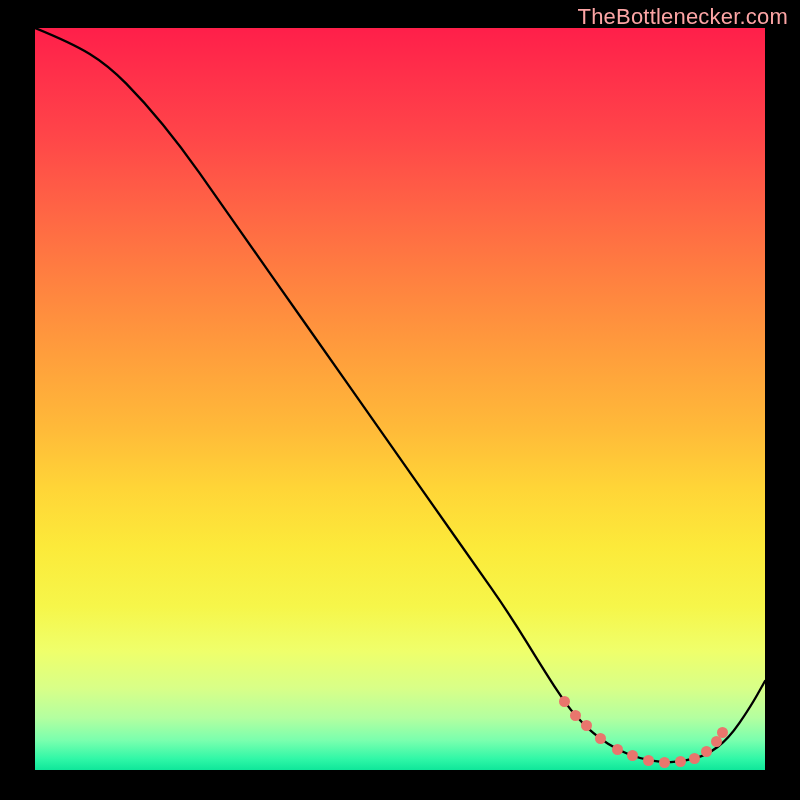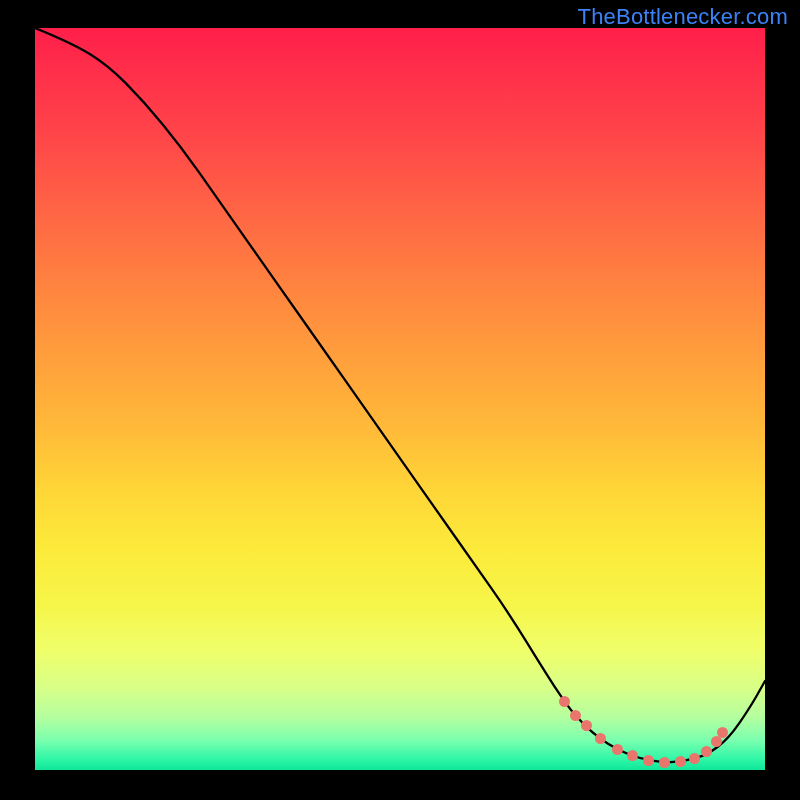--- a/index.html
+++ b/index.html
@@ -16,21 +16,21 @@
     width: 800px;
     height: 800px;
     background: #000;
   }
   .watermark {
     position: absolute;
     top: 4px;
     right: 12px;
     font-size: 22px;
     font-weight: 500;
-    color: #3b82f6;
+    color: #fca5a5;
     letter-spacing: 0.2px;
     z-index: 10;
   }
   .plot-area {
     position: absolute;
     left: 35px;
     top: 28px;
     width: 730px;
     height: 742px;
     background: linear-gradient(to bottom,

